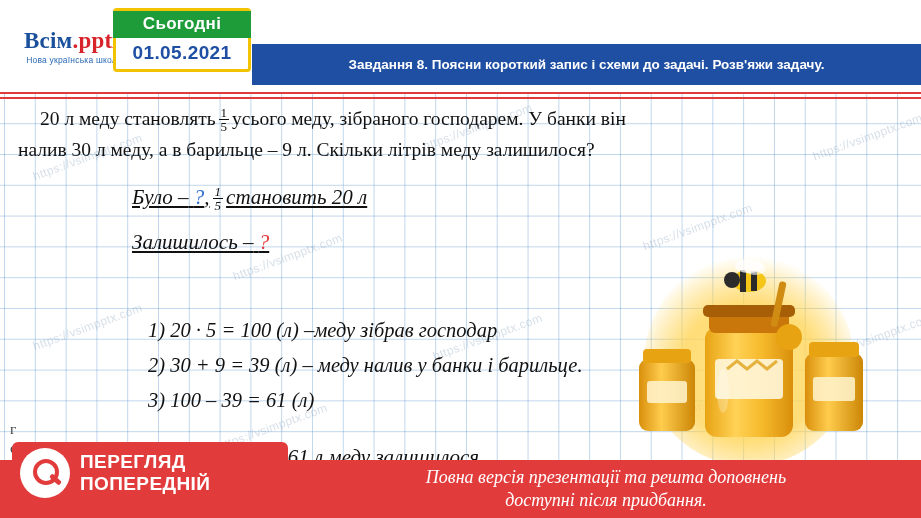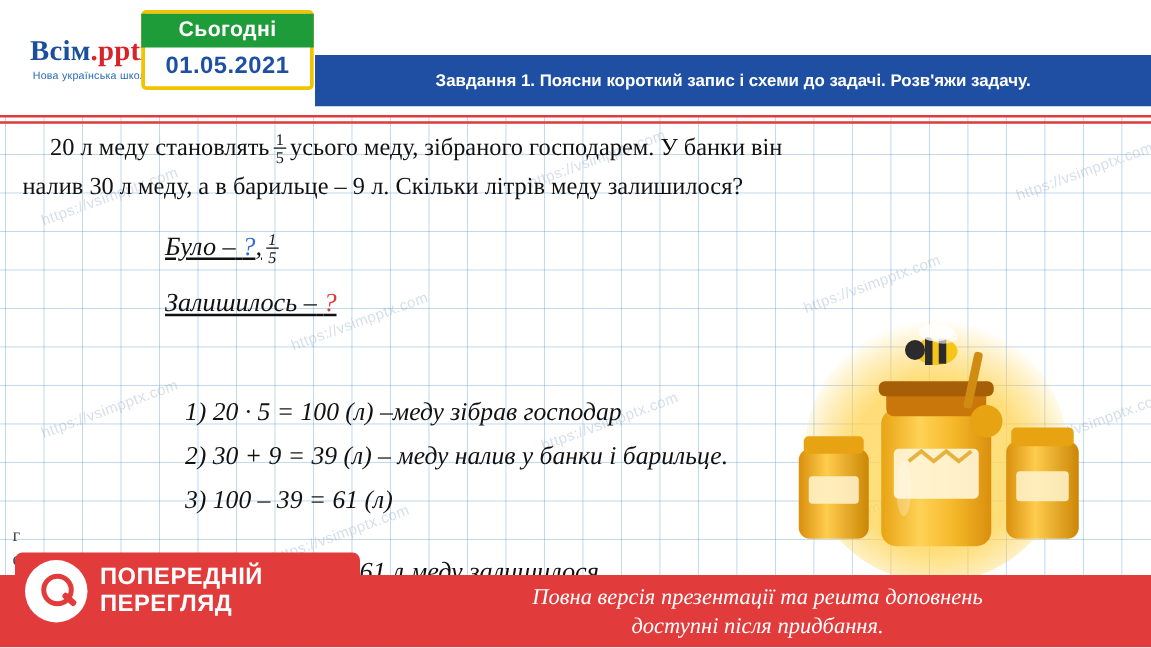--- a/index.html
+++ b/index.html
@@ -356,37 +356,37 @@
     <div class="logo-box">
       <div class="logo-main"><span>Всім</span><span class="accent">.pptx</span></div>
       <div class="logo-sub">Нова українська школа</div>
     </div>
 
     <div class="date-badge">
       <span class="today">Сьогодні</span>
       <span class="date">01.05.2021</span>
     </div>
 
-    <div class="title-bar">Завдання 1. Поясни короткий запис і схеми до задачі. Розв'яжи задачу.</div>
+    <div class="title-bar">Завдання 8. Поясни короткий запис і схеми до задачі. Розв'яжи задачу.</div>
   </div>
 
   <div class="red-line" style="top:92px;"></div>
   <div class="red-line" style="top:97px;"></div>
 
   <div class="problem">
     <div>
       <span>20 л меду становлять</span><span class="frac"><span class="num">1</span><span class="den">5</span></span><span>усього меду, зібраного господарем. У банки він</span>
     </div>
     <div class="l2">налив 30 л меду, а в барильце – 9 л. Скільки літрів меду залишилося?</div>
   </div>
 
   <div class="notes">
     <div class="row">
       <span>Було –</span>
-      <span class="q-blue">?</span><span>,</span><span class="frac-i"><span class="num">1</span><span class="den">5</span></span>
+      <span class="q-blue">?</span><span>,</span><span class="frac-i"><span class="num">1</span><span class="den">5</span></span><span>становить 20 л</span>
     </div>
     <div class="row gap">
       <span>Залишилось –</span>
       <span class="q-red">?</span>
     </div>
   </div>
 
   <div class="steps">
     <div class="row">1) 20 · 5 = 100 (л) –меду зібрав господар</div>
     <div class="row">2) 30 + 9 = 39 (л) – меду налив у банки і барильце.</div>
@@ -398,22 +398,22 @@
   <div class="left-ghost">
     <div>г</div>
     <div>с</div>
   </div>
 
   <div class="preview-bar"></div>
 
   <div class="preview-badge">
     <div class="mag"></div>
     <div class="preview-text">
+      <div>ПЕРЕГЛЯД</div>
       <div>ПОПЕРЕДНІЙ</div>
-      <div>ПЕРЕГЛЯД</div>
     </div>
   </div>
 
   <div class="preview-note">
     <div>Повна версія презентації та решта доповнень</div>
     <div>доступні після придбання.</div>
   </div>
 
 </div>
 

